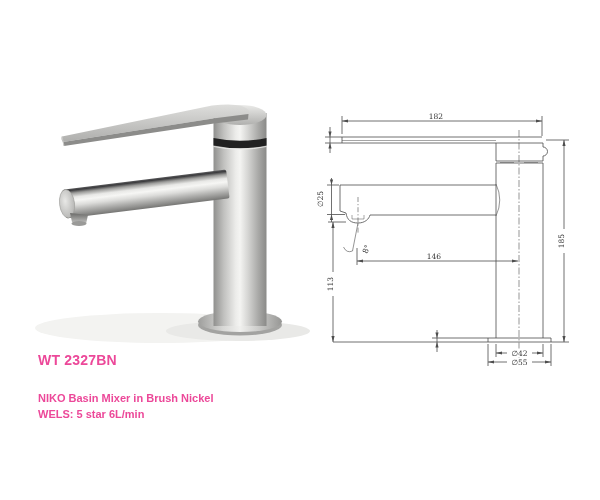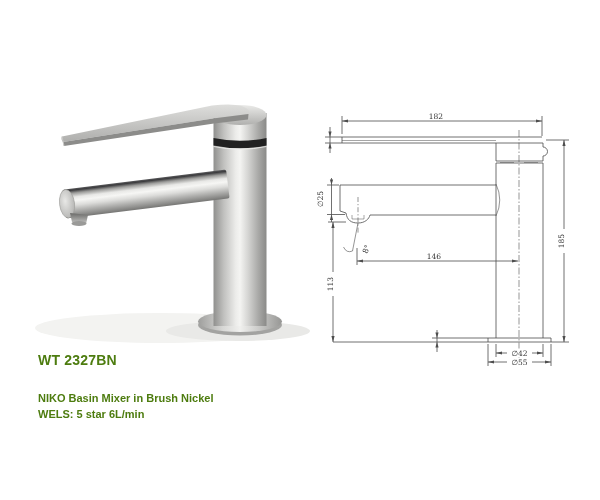--- a/index.html
+++ b/index.html
@@ -1,19 +1,19 @@
 <!DOCTYPE html>
 <html><head>
 <meta charset="utf-8">
 <style>
   html,body{margin:0;padding:0;background:#ffffff;}
   .sheet{position:relative;width:600px;height:500px;background:#ffffff;overflow:hidden;
          font-family:"Liberation Sans",sans-serif;}
   .stage{position:absolute;left:0;top:0;}
-  .info{position:absolute;left:38px;top:352px;color:#4d7c0f;}
+  .info{position:absolute;left:38px;top:352px;color:#ec4899;}
   .code{font-size:14px;font-weight:bold;letter-spacing:.2px;}
   .line1{margin-top:22px;font-size:11px;font-weight:bold;line-height:16px;}
   .line2{font-size:11px;font-weight:bold;line-height:16px;}
   .line3{margin-top:1px;font-size:11px;font-weight:bold;line-height:16px;}
   svg text{font-family:"DejaVu Serif","Liberation Serif",serif;font-size:7.5px;fill:#333;}
 </style>
 </head>
 <body>
 
 <div class="sheet">

